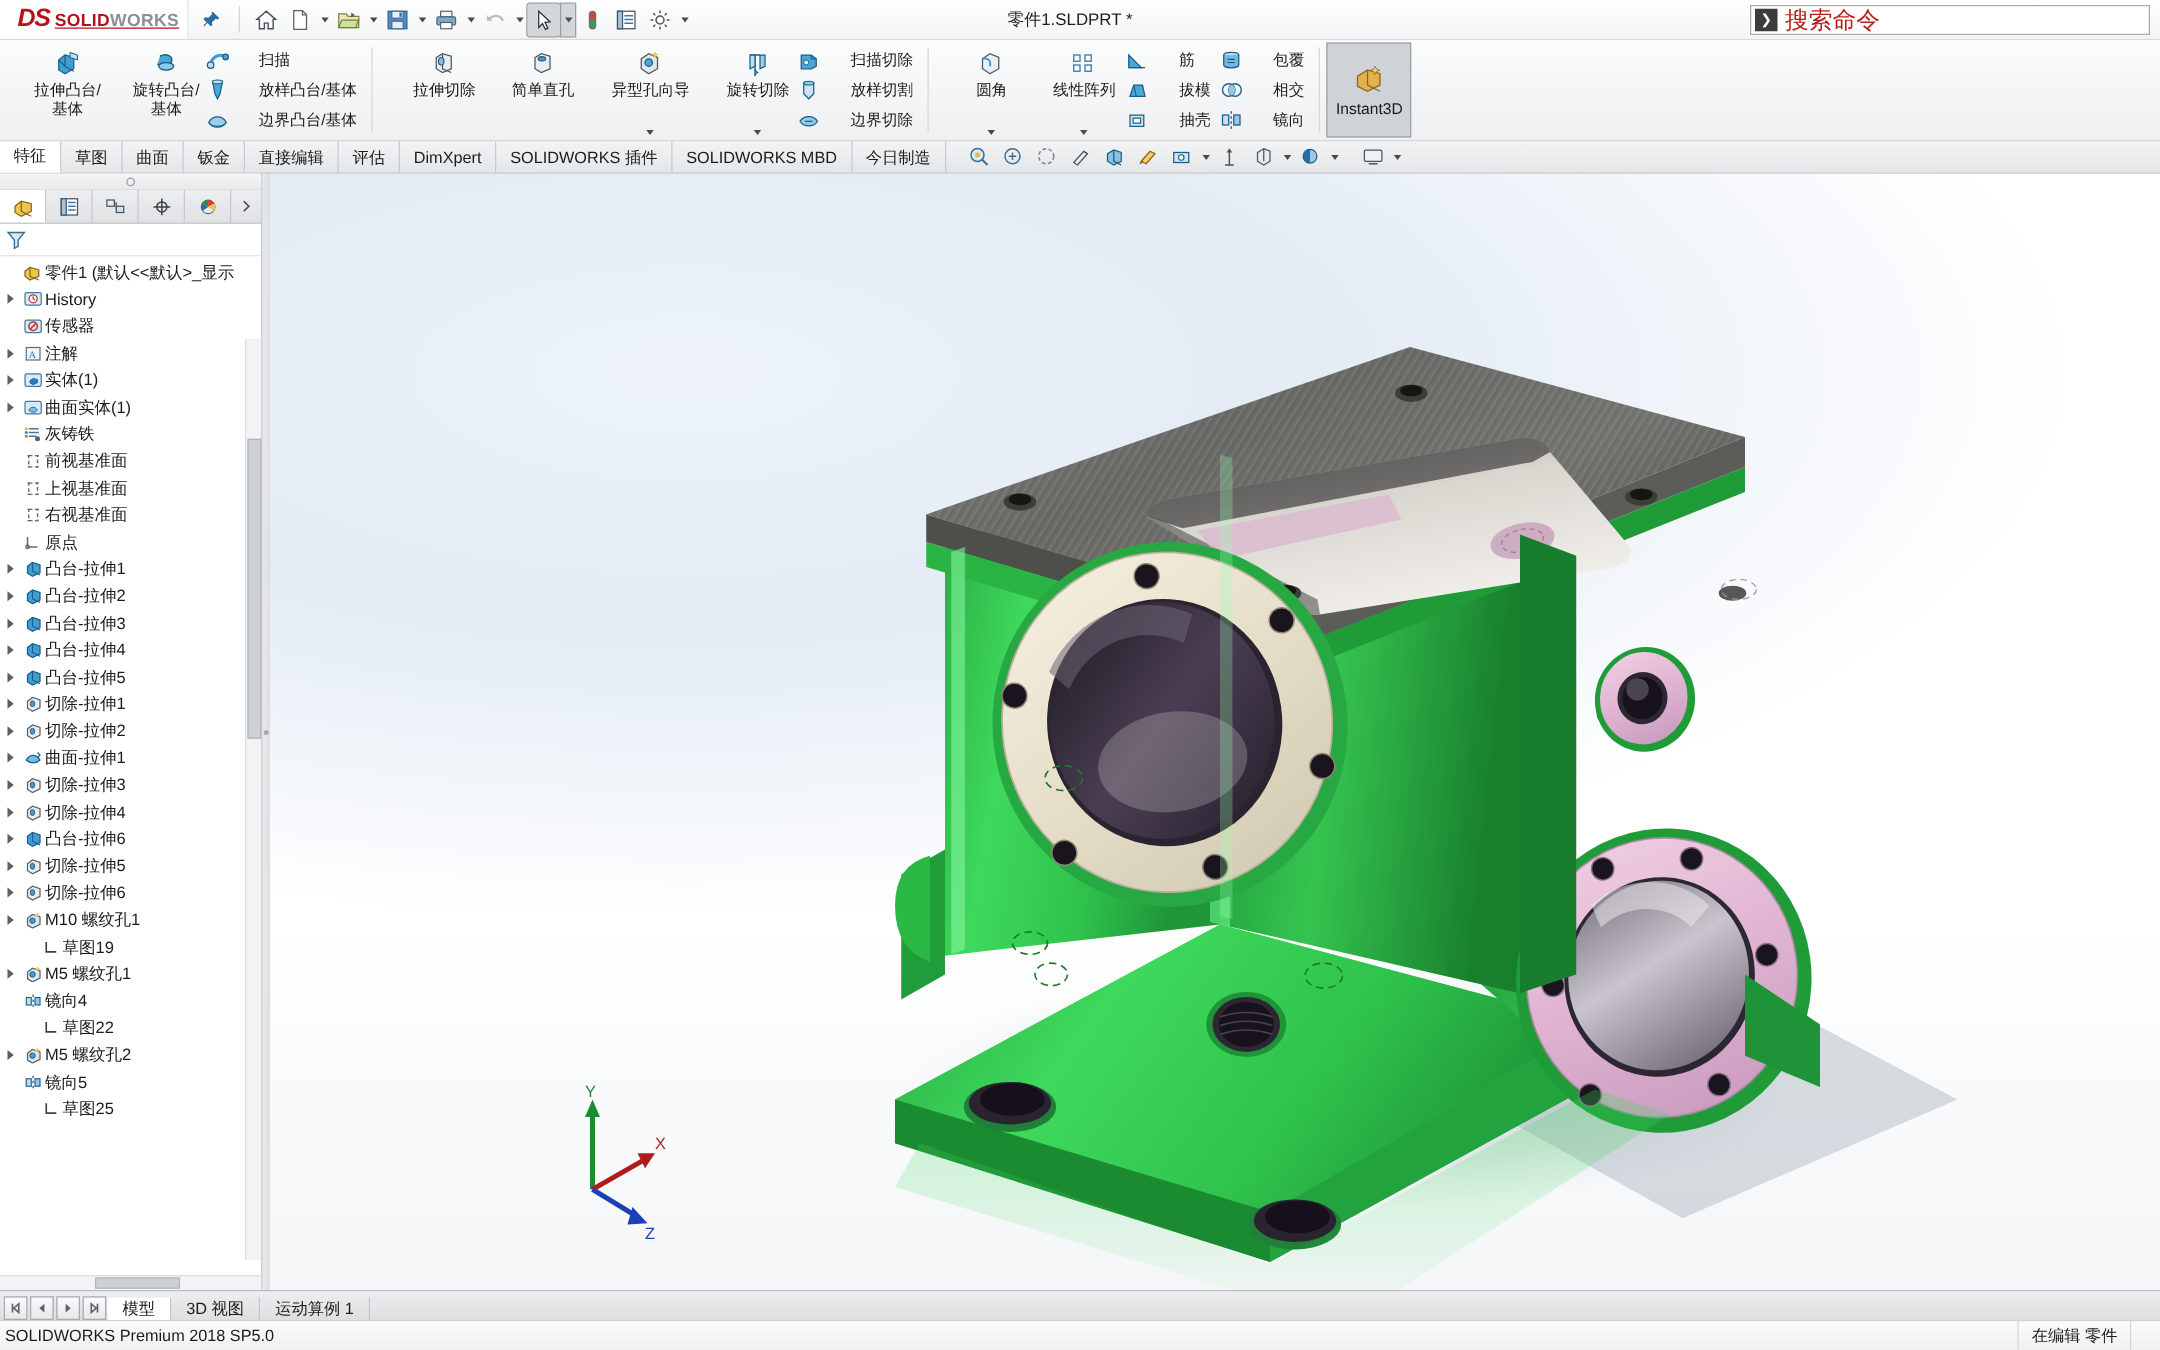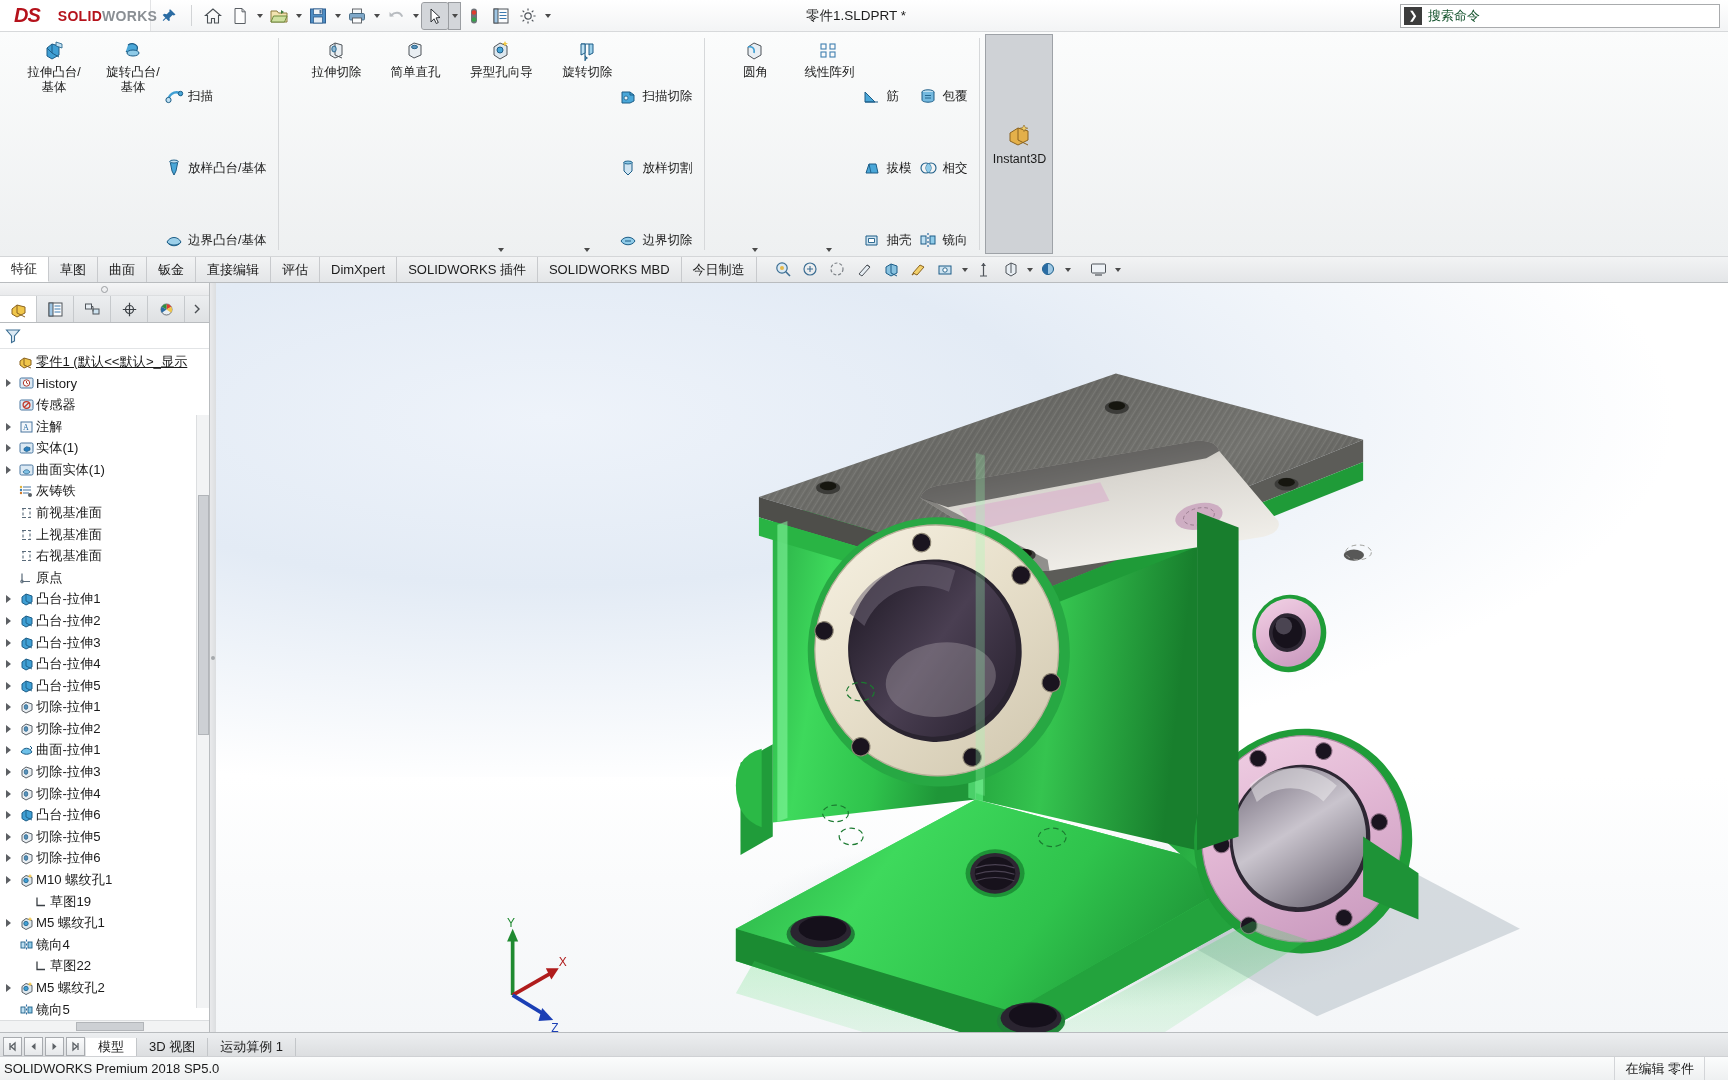--- a/index.html
+++ b/index.html
@@ -15,21 +15,21 @@
     height: 32px; display: flex; align-items: stretch;
     background: linear-gradient(#ffffff, #f3f4f5);
     border-bottom: 1px solid #d7d9db;
     position: relative; flex: 0 0 32px;
   }
   .brand {
     width: 151px; display: flex; align-items: center; padding-left: 14px;
     background: #fff; border-right: 1px solid #e2e3e5;
   }
   .brand .ds { font-weight: bold; font-size: 20px; color: #b5121b; font-style: italic; letter-spacing: -1px;}
-  .brand .sw { font-weight: bold; font-size: 14px; color: #b5121b; letter-spacing: .3px; margin-left:18px;}
+  .brand .sw { font-weight: bold; font-size: 14px; color: #b5121b; letter-spacing: .3px; margin-left:4px;text-decoration:underline;}
   .brand .sw .light { color: #8a8f94; }
   .menu { display: flex; align-items: center; gap: 2px; margin-left: 8px; }
   .menu .mi {
     padding: 4px 9px; font-size: 13.5px; color: #1d1d1d; white-space: nowrap;
     border-radius: 2px; cursor: default;
   }
   .pin { display:flex; align-items:center; padding: 0 10px; }
   .tb-sep { width: 1px; background: #d2d4d6; margin: 5px 4px; }
   .qtb { display: flex; align-items: center; gap: 1px; padding: 0 4px; }
   .qbtn { width: 26px; height: 26px; display:flex; align-items:center; justify-content:center; border-radius:2px;}
@@ -42,38 +42,38 @@
   }
   .searchbox {
     margin-left: auto; margin-right: 8px; align-self: center;
     width: 320px; height: 24px; background: #fff; border: 1px solid #a9abad;
     display: flex; align-items: center; gap: 6px; padding-left: 3px;
   }
   .searchbox .sicon {
     width: 18px; height:18px; background:#3c3c3c; color:#fff; font-size:11px;
     display:flex;align-items:center;justify-content:center; font-weight:bold;
   }
-  .searchbox .stxt { font-size: 13px; color: #14532d; }
+  .searchbox .stxt { font-size: 19px; color: #b91c1c; }
 
   
   .ribbon {
     flex: 0 0 76px; display: flex; align-items: stretch;
     background: linear-gradient(#fbfcfc, #eef0f1);
     border-bottom: 1px solid #d4d6d8; position: relative;
   }
   .rgroup { display: flex; align-items: stretch; padding: 2px 4px; }
   .rsep { width: 1px; background: #d6d8da; margin: 6px 3px; }
   .rbig {
     width: 58px; display:flex; flex-direction:column; align-items:center;
     padding-top: 5px; cursor: default; margin-left: 21px;
   }
   .rbig .lbl { font-size: 12.5px; color:#1b1b1b; text-align:center; line-height:15px; margin-top:2px;}
   .rbig .dd { margin-top:auto; margin-bottom:2px; }
   .rcol { display:flex; flex-direction:column; justify-content:center; padding: 2px 0;}
-  .rsmall { display:flex; align-items:center; gap:4px; padding:1px 5px 1px 2px; height:24px; cursor:default;margin-top:48px;}
+  .rsmall { display:flex; align-items:center; gap:23px; padding:1px 5px 1px 2px; height:24px; cursor:default;}
   .rsmall .lbl { font-size:12.5px; color:#1b1b1b; white-space:nowrap;}
   .i3d {
     width: 68px; margin: 2px 2px; background: #cfd2d6; border: 1px solid #9ea2a7;
     display:flex; flex-direction:column; align-items:center; justify-content:center;
     cursor: default;
   }
   .i3d .lbl { font-size: 12.5px; color: #1b1b1b; margin-top: 3px;}
 
   
   .tabbar {
@@ -105,21 +105,21 @@
     border-bottom:1px solid #b9bcbf;}
   .tpt { width:37px; display:flex;align-items:center;justify-content:center; border-right:1px solid #c6c9cc; cursor:default;}
   .tpt.active { background:#fff; }
   .tp-more { flex:1; display:flex;align-items:center;justify-content:center;}
   .tp-filter { height:26px; display:flex; align-items:center; padding-left:4px; border-bottom:1px solid #e2e4e6;}
   .tree { flex:1; overflow:hidden; padding-top:2px; position:relative; }
   .trow { height:21.6px; display:flex; align-items:center; font-size:13.2px; color:#1b1b1b; white-space:nowrap; cursor:default;}
   .trow .arw { width:16px; display:flex; align-items:center; justify-content:center; flex:0 0 16px;}
   .arwtri { width:0;height:0;border-top:4px solid transparent;border-bottom:4px solid transparent;border-left:5px solid #5c5f63;}
   .trow .ico { width:20px; flex:0 0 20px; display:flex;align-items:center;justify-content:center;}
-  .trow.root { font-weight:normal;text-decoration:underline; }
+  .trow.root { font-weight:normal; }
   .tp-scroll { position:absolute; right:0; top:66px; bottom:12px; width:13px; background:#f2f3f4; border-left:1px solid #dcdee0;}
   .tp-thumb { position:absolute; top:80px; left:1px; width:11px; height:240px; background:#cdd0d4; border:1px solid #b2b5b9;}
   .tp-hscroll { height:12px; background:#f2f3f4; border-top:1px solid #dcdee0; position:relative;}
   .tp-hthumb { position:absolute; left:76px; top:1px; height:9px; width:68px; background:#cdd0d4; border:1px solid #b2b5b9;}
 
   
   .splitter { width:6px; flex:0 0 6px; background:linear-gradient(90deg,#e9eaec,#dcdee0); display:flex;align-items:center;justify-content:center;}
   .splitter .grip { width:4px;height:4px;border-radius:50%;background:#a6a9ad;}
 
   

